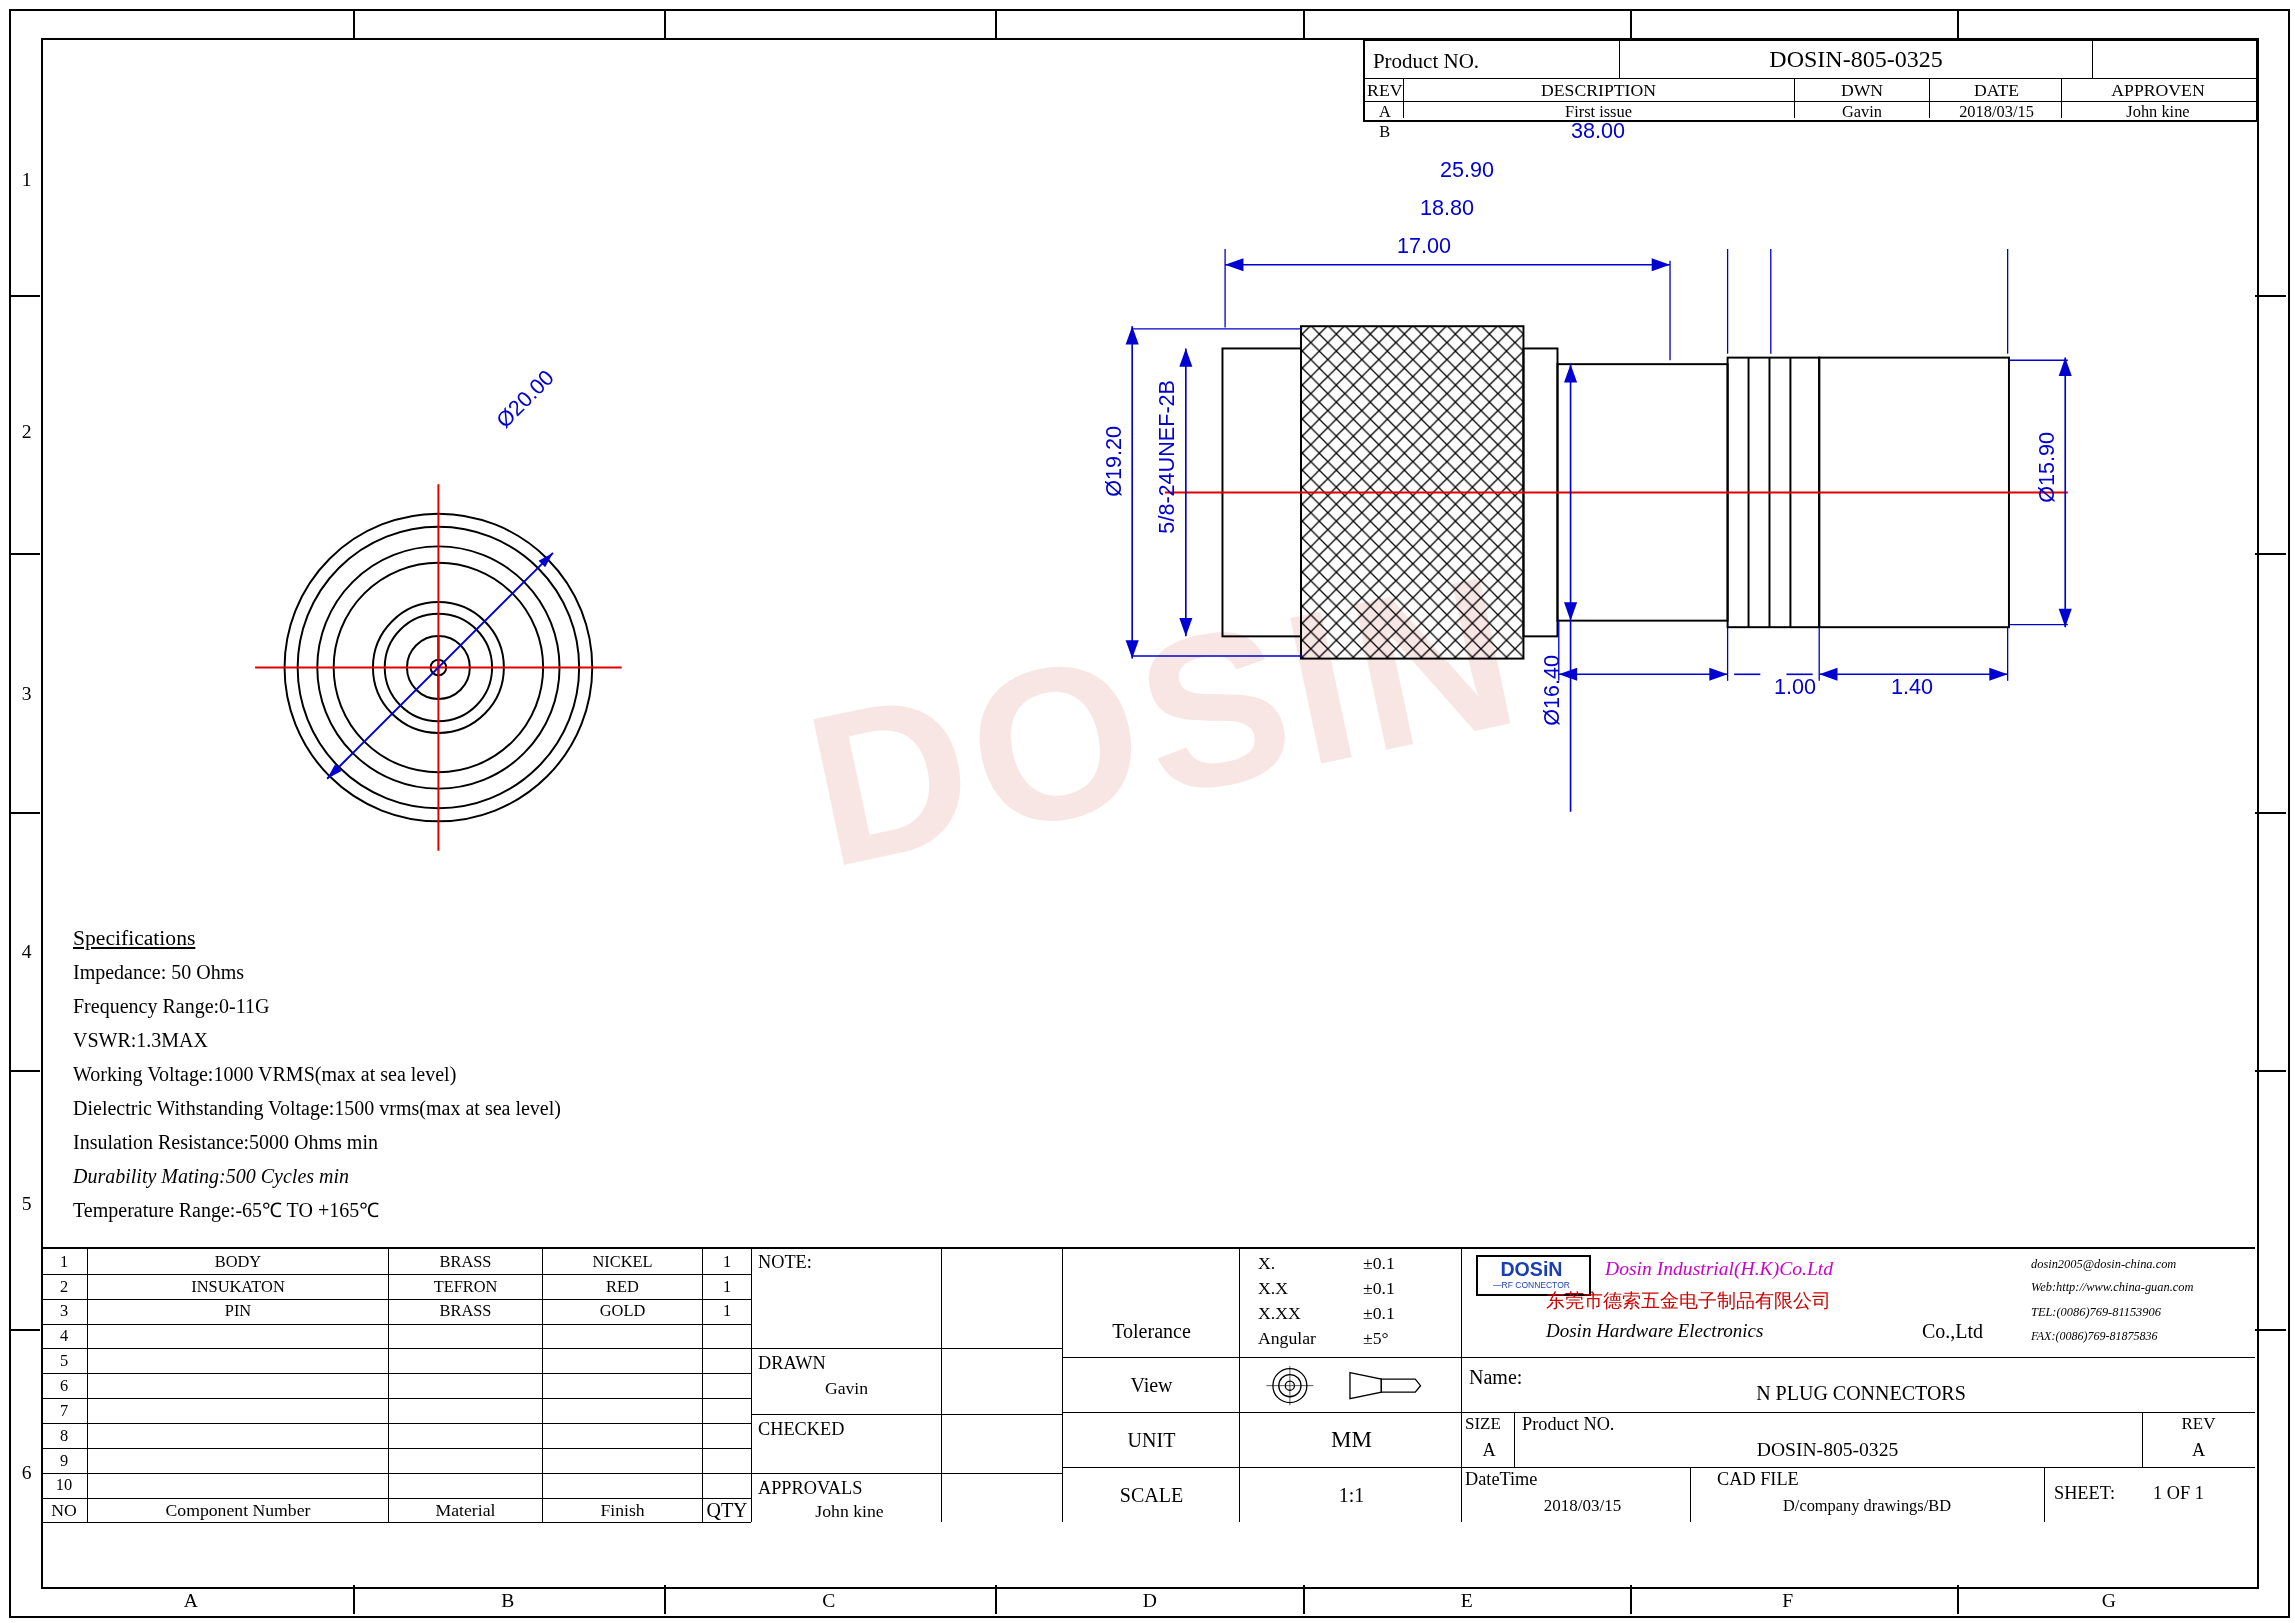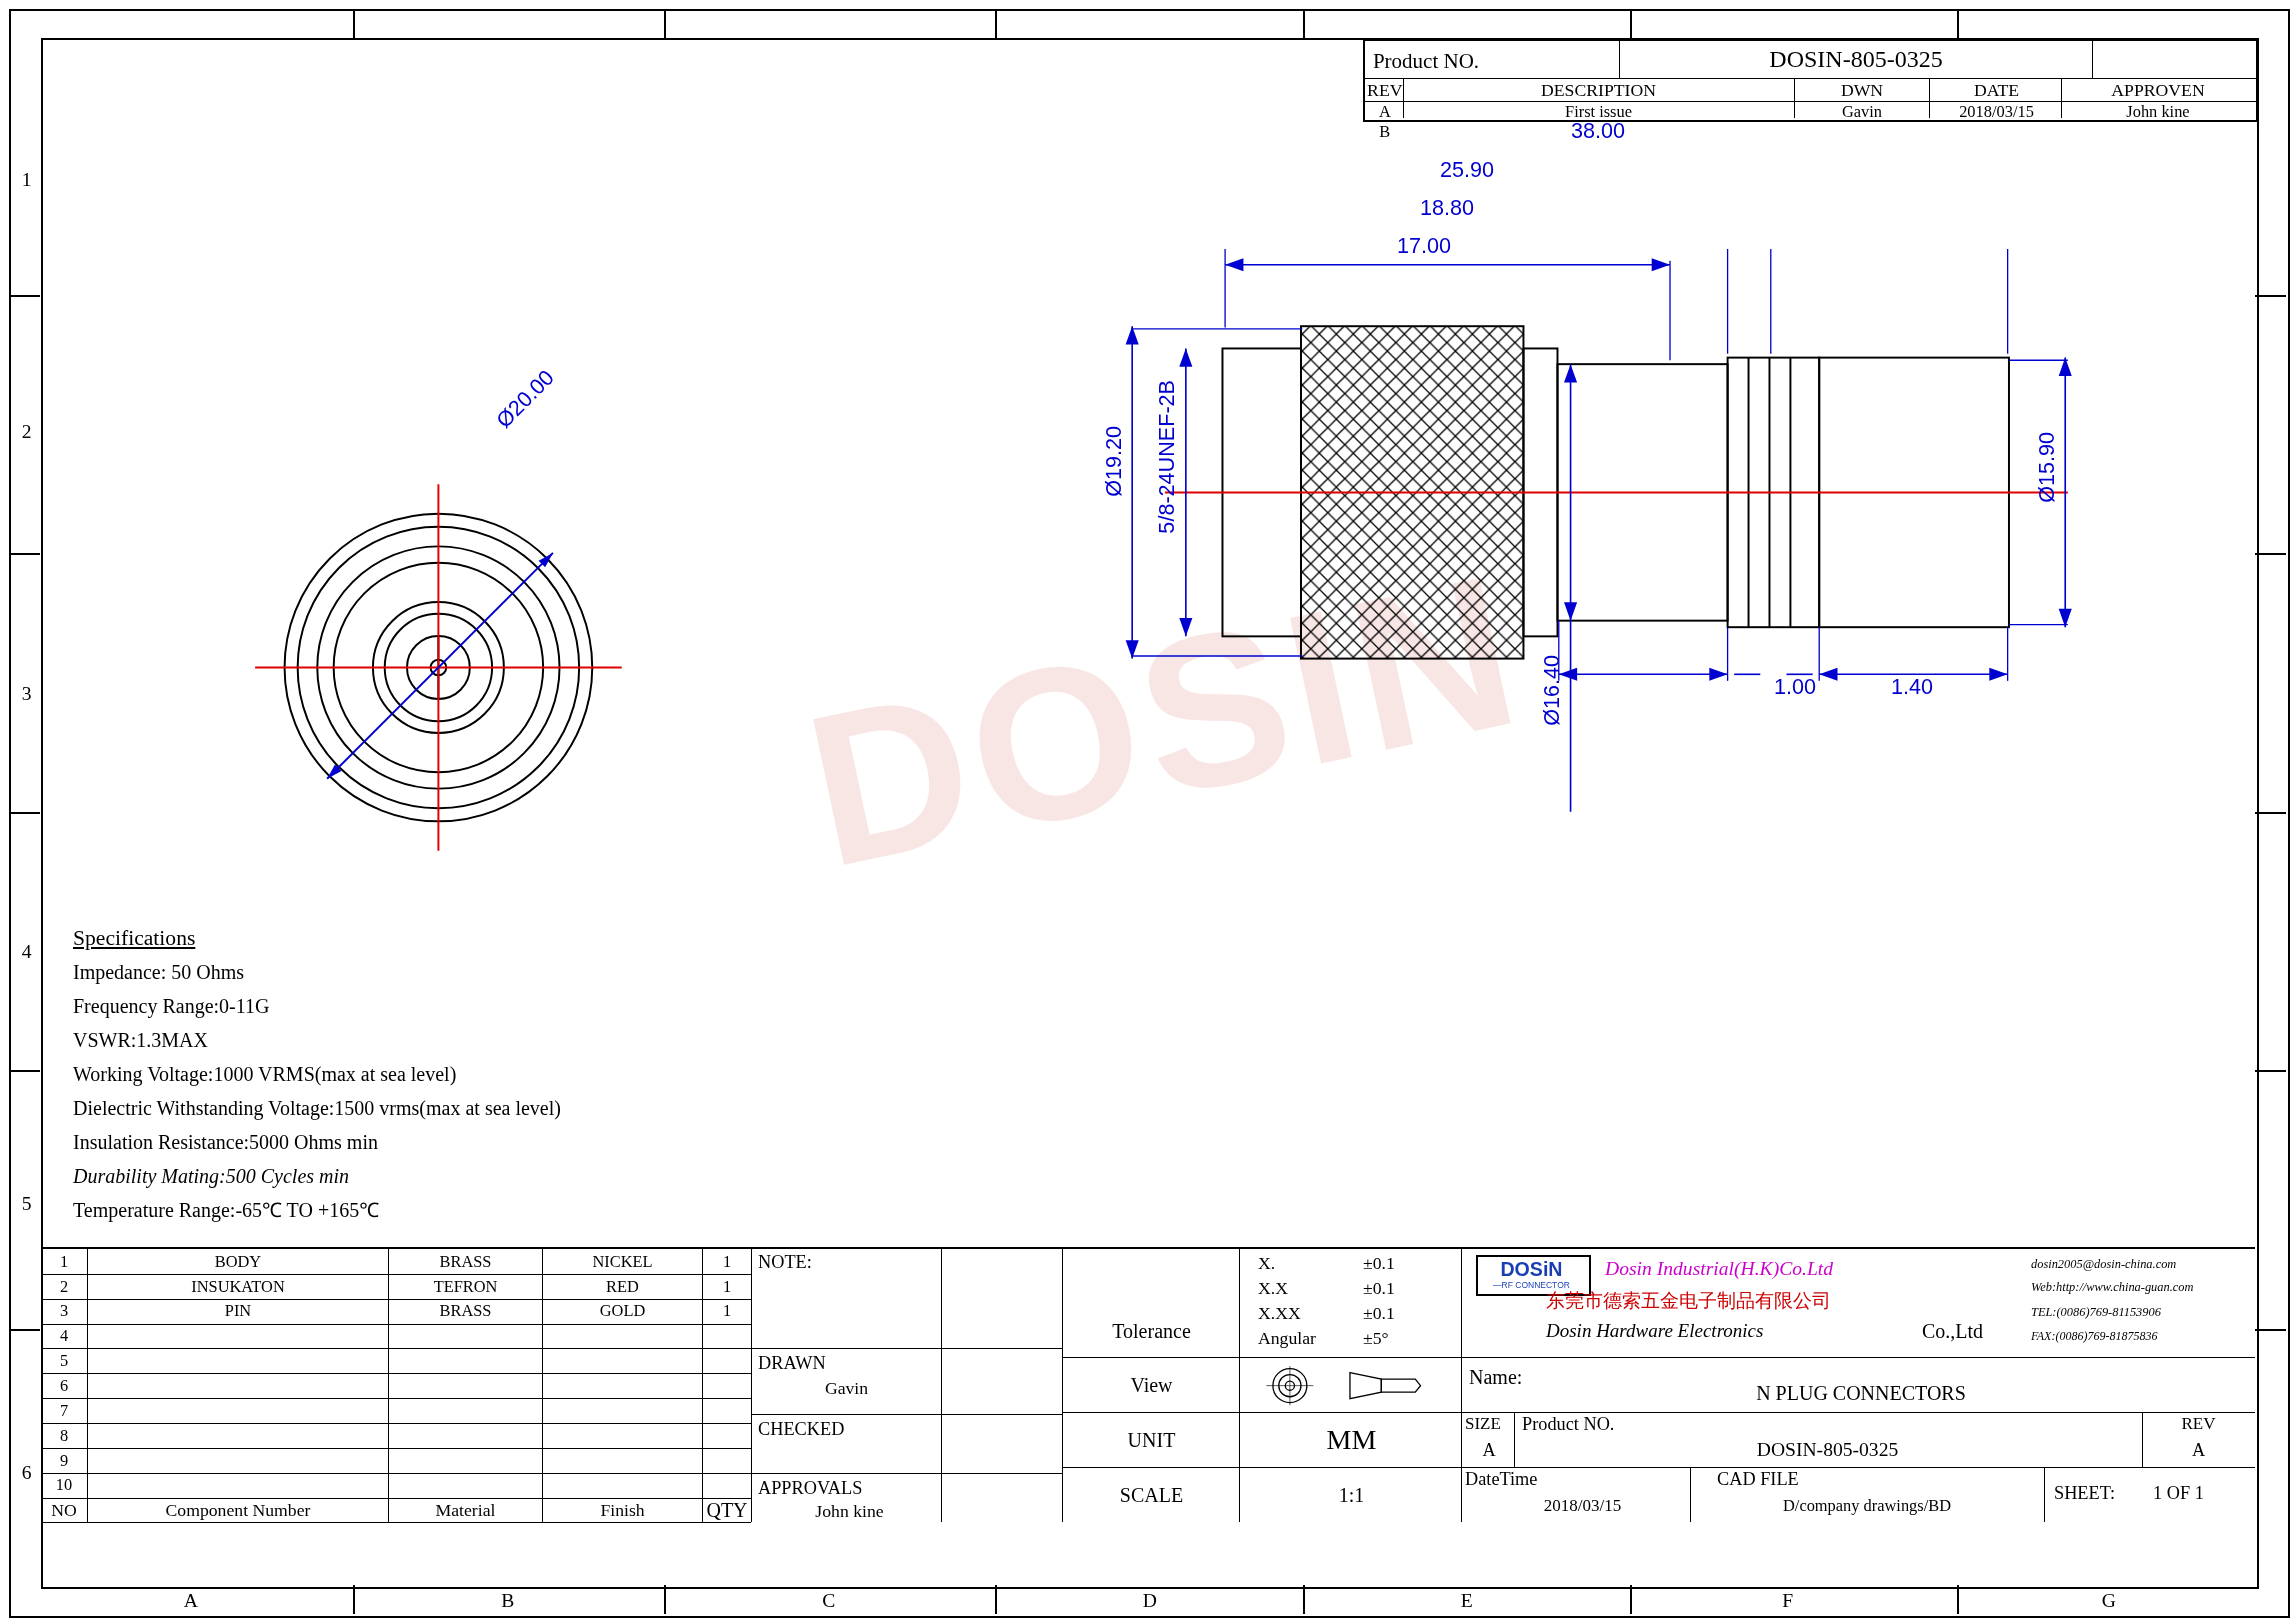--- a/index.html
+++ b/index.html
@@ -329,21 +329,21 @@
     <div class="abs lft" style="left:1217px;top:55px;width:105px;height:23.6px;font-size:17.7px;">X.XX</div>
     <div class="abs lft" style="left:1322px;top:55px;width:92px;height:23.6px;font-size:17.7px;">±0.1</div>
     <div class="abs lft" style="left:1217px;top:80px;width:118px;height:23.6px;font-size:17.7px;">Angular</div>
     <div class="abs lft" style="left:1322px;top:80px;width:92px;height:23.6px;font-size:17.7px;">±5°</div>
 
     <div class="abs" style="left:1021px;top:110px;width:401px;height:1.3px;background:#000;"></div>
     <div class="abs" style="left:1021px;top:165px;width:401px;height:1.3px;background:#000;"></div>
     <div class="abs" style="left:1021px;top:220px;width:401px;height:1.3px;background:#000;"></div>
     <div class="abs ctr" style="left:1024px;top:123px;width:173px;height:30px;font-size:20px;">View</div>
     <div class="abs ctr" style="left:1024px;top:178px;width:173px;height:30px;font-size:20px;">UNIT</div>
-    <div class="abs ctr" style="left:1201px;top:178px;width:219px;height:30px;font-size:28px;text-align:center;">MM</div>
+    <div class="abs ctr" style="left:1201px;top:178px;width:219px;height:30px;font-size:23px;text-align:center;">MM</div>
     <div class="abs ctr" style="left:1024px;top:233px;width:173px;height:30px;font-size:20px;">SCALE</div>
     <div class="abs ctr" style="left:1201px;top:233px;width:219px;height:30px;font-size:20px;">1:1</div>
 
     <div class="abs" style="left:1211px;top:115px;width:209px;height:46px;">
       <svg width="209" height="46" viewBox="0 0 320 70">
         <circle cx="58" cy="36" r="26" fill="none" stroke="#000" stroke-width="2"></circle>
         <circle cx="58" cy="36" r="17" fill="none" stroke="#000" stroke-width="2"></circle>
         <circle cx="58" cy="36" r="7" fill="none" stroke="#000" stroke-width="2"></circle>
         <line x1="22" y1="36" x2="94" y2="36" stroke="#000" stroke-width="1"></line>
         <line x1="58" y1="6" x2="58" y2="66" stroke="#000" stroke-width="1"></line>

